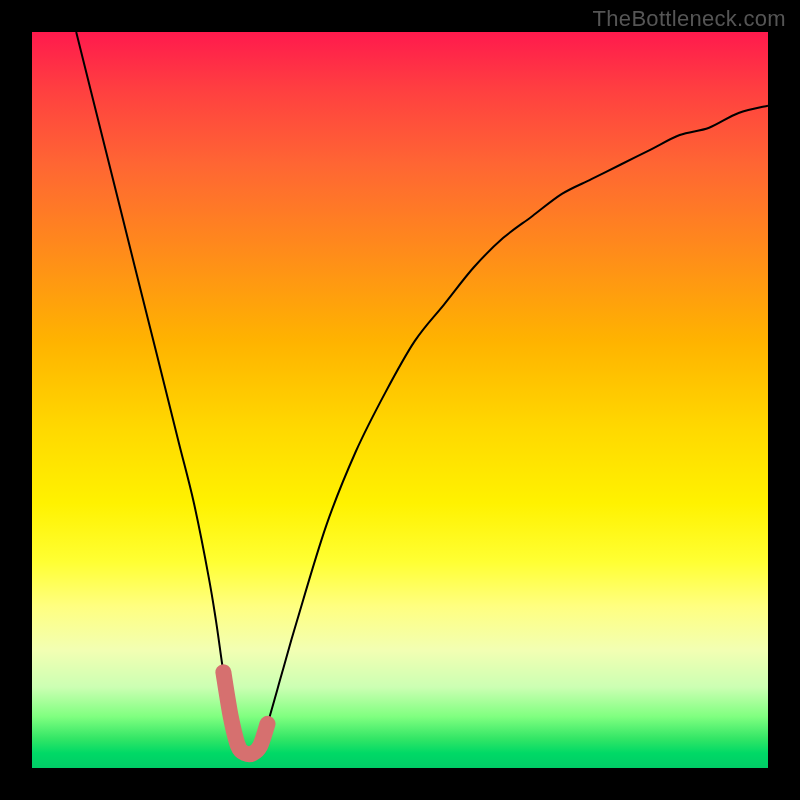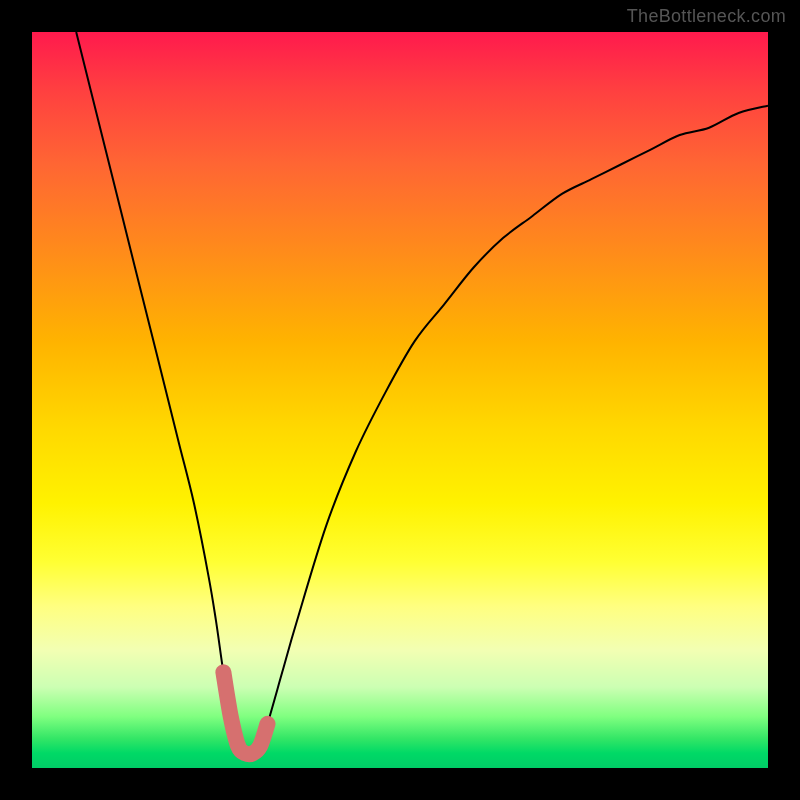--- a/index.html
+++ b/index.html
@@ -33,21 +33,21 @@
       #33e666 96%,
       #00d966 98%,
       #00cc66 100%
     );
   }
   .watermark {
     position: absolute;
     top: 6px;
     right: 14px;
     color: #555;
-    font-size: 18px;
+    font-size: 22px;
     letter-spacing: 0.3px;
     font-weight: 500;
     z-index: 10;
     text-align: center;
   }
   svg.plot {
     position: absolute;
     left: 0;
     top: 0;
     width: 736px;

